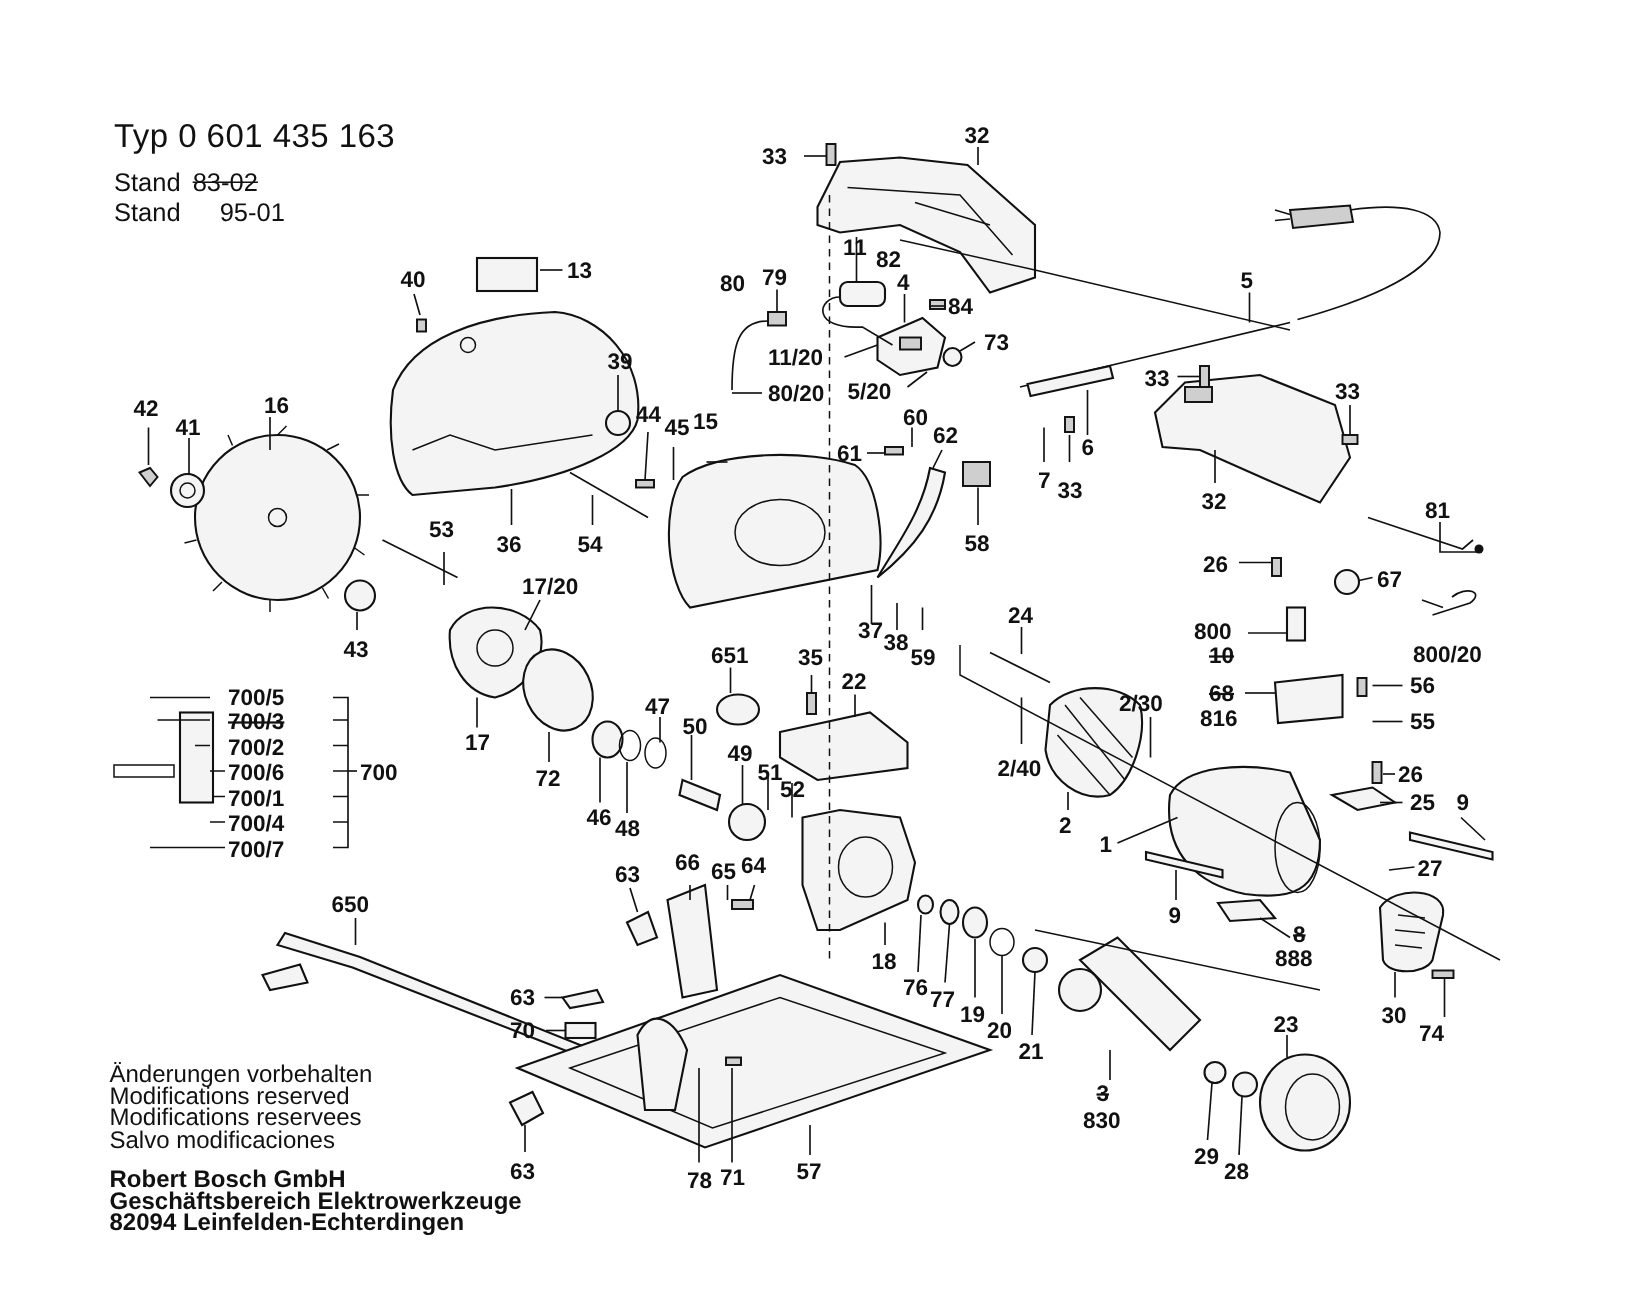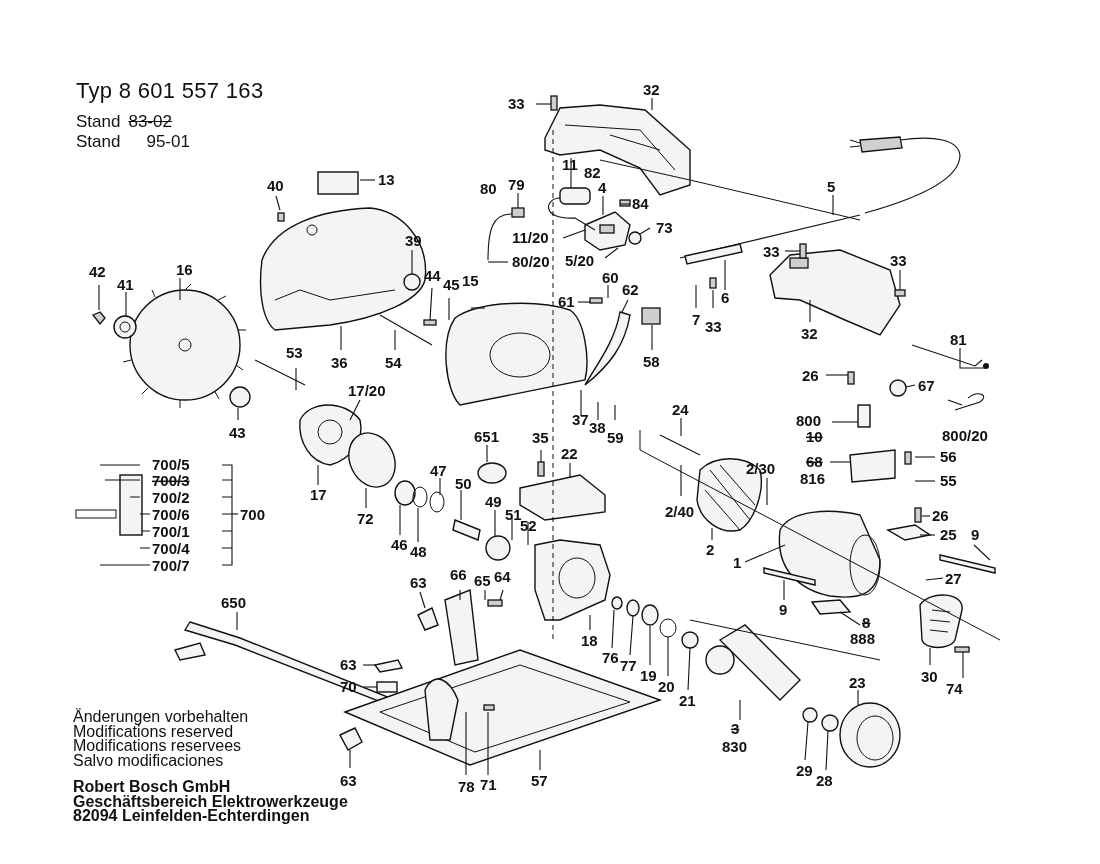--- a/index.html
+++ b/index.html
@@ -19,22 +19,22 @@
   .partd { fill: #cfcfcf; stroke: #111; stroke-width: 1.3; }
   .thin { fill: none; stroke: #111; stroke-width: 1; }
   .lead { fill: none; stroke: #111; stroke-width: 1.1; }
   .dash { fill: none; stroke: #111; stroke-width: 1; stroke-dasharray: 5 4; }
 </style>
 </head>
 <body>
 
 <div class="hdr-typ">
   <b>Typ</b>
-  <span>8 601</span>
-  <b>557</b>
+  <span>0 601</span>
+  <b>435</b>
   <span>163</span>
 </div>
 <div class="hdr-line hdr-stand">
   <span>Stand</span><span class="struck">83-02</span>
 </div>
 <div class="hdr-line hdr-issue">
   <span>Stand</span><span class="issue-val">95-01</span>
 </div>
 
 <div class="footer">

